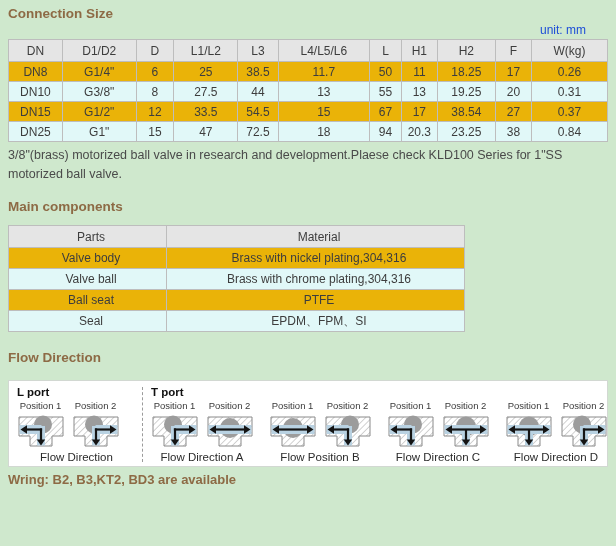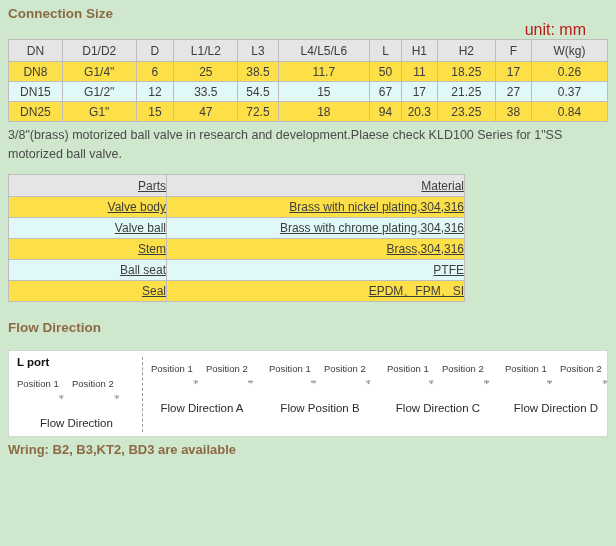--- a/index.html
+++ b/index.html
@@ -6,53 +6,53 @@
   html,body { width:616px; height:546px; }
   body {
     background:#cfe8cd;
     font-family:"Liberation Sans", sans-serif;
     color:#3d3d3d;
     overflow:hidden;
   }
   .page { width:596px; height:546px; padding:6px 8px 0 8px; }
 
   .sec-title { font-size:13.5px; font-weight:bold; color:#8d6a45; line-height:16px; }
-  .unit-label { text-align:right; font-size:16px; color:#b91c1c; line-height:14px; margin:1px 2px 2px 0; }
-
-  table { border-collapse:collapse; background:#fde047; }
+  .unit-label { text-align:right; font-size:12px; color:#1d4ed8; line-height:14px; margin:1px 2px 2px 0; }
+
+  table { border-collapse:collapse; background:#eab308; }
   th, td { border:1px solid #bdbdbd; font-size:12px; color:#3d3d3d; font-weight:normal; }
   table { border:1px solid #a9a9a9; }
   thead th { background:#e5e5e5; height:22px; }
   tbody td { height:20px; }
   tbody tr:nth-child(even) td { background:#e1f8f8; }
 
   .conn-table { width:600px; table-layout:fixed; }
   .conn-table th, .conn-table td { text-align:center; }
 
   .note { font-size:12.5px; color:#4a4a4a; line-height:19px; margin:4px 0 0 0; width:602px; }
 
   .mc-title { margin-top:15px; }
   .comp-table { width:456px; margin-top:10px; table-layout:fixed; }
-  .comp-table th, .comp-table td { text-align:right; padding-left:7px;text-decoration:underline; }
+  .comp-table th, .comp-table td { text-align:center; padding-left:7px; }
   .comp-table tbody td { height:21px; }
 
   .fd-title { margin-top:18px; }
 
   .flow-panel {
     margin-top:14px; width:600px; height:87px; background:#ffffff;
     border:1px solid #d2d8d2; display:flex; padding:4px 0 0 8px;
   }
   .port-section { display:flex; flex-direction:column; }
   .l-section { width:120px; }
   .divider { border-left:1px dashed #9b9b9b; margin:2px 8px 4px 6px; }
   .port-label { font-size:11.5px; font-weight:bold; color:#111; line-height:14px; margin-bottom:1px; }
   .groups-row { display:flex; gap:16px; }
   .fd-group { display:flex; flex-direction:column; }
   .pos-row { display:flex; gap:8px; }
-  .diagram-block { width:47px; display:flex; flex-direction:row; align-items:flex-start;margin-top:8px; }
+  .diagram-block { width:47px; display:flex; flex-direction:column; align-items:center; }
   .pos-label { font-size:9.5px; color:#3a3a3a; line-height:12px; white-space:nowrap; }
   .diagram-block svg { display:block; margin-top:1px; }
   .fd-caption { text-align:center; font-size:11.5px; color:#2b2b2b; margin-top:2px; white-space:nowrap; }
 
   .wiring-note { margin-top:5px; font-size:13px; font-weight:bold; color:#8d6a45; }
 </style>
 </head>
 <body>
 
 <div class="page">
@@ -97,29 +97,42 @@
           <td>25</td>
           <td>38.5</td>
           <td>11.7</td>
           <td>50</td>
           <td>11</td>
           <td>18.25</td>
           <td>17</td>
           <td>0.26</td>
         </tr>
         <tr>
+          <td>DN10</td>
+          <td>G3/8"</td>
+          <td>8</td>
+          <td>27.5</td>
+          <td>44</td>
+          <td>13</td>
+          <td>55</td>
+          <td>13</td>
+          <td>19.25</td>
+          <td>20</td>
+          <td>0.31</td>
+        </tr>
+        <tr>
           <td>DN15</td>
           <td>G1/2"</td>
           <td>12</td>
           <td>33.5</td>
           <td>54.5</td>
           <td>15</td>
           <td>67</td>
           <td>17</td>
-          <td>21.25</td>
+          <td>38.54</td>
           <td>27</td>
           <td>0.37</td>
         </tr>
         <tr>
           <td>DN25</td>
           <td>G1"</td>
           <td>15</td>
           <td>47</td>
           <td>72.5</td>
           <td>18</td>
@@ -127,44 +140,41 @@
           <td>20.3</td>
           <td>23.25</td>
           <td>38</td>
           <td>0.84</td>
         </tr>
       </tbody>
   </table>
 
   <p class="note">3/8"(brass) motorized ball valve in research and development.Plaese check KLD100 Series for 1"SS motorized ball valve.</p>
 
+  <div class="sec-title mc-title">Main components</div>
 
   <table class="comp-table">
     <colgroup>
         <col style="width: 158px;">
         <col style="width: 298px;">
       </colgroup>
     <thead>
         <tr>
           <th>Parts</th>
           <th>Material</th>
         </tr>
       </thead>
     <tbody>
         <tr>
           <td>Valve body</td>
           <td>Brass with nickel plating,304,316</td>
         </tr>
         <tr>
           <td>Valve ball</td>
           <td>Brass with chrome plating,304,316</td>
-        </tr>
-        <tr>
-          <td>Stem</td>
-          <td>Brass,304,316</td>
         </tr>
         <tr>
           <td>Ball seat</td>
           <td>PTFE</td>
         </tr>
         <tr>
           <td>Seal</td>
           <td>EPDM、FPM、SI</td>
         </tr>
       </tbody>
@@ -214,20 +224,21 @@
                 <polygon points="37,12.3 37,20.7 43.5,16.5" fill="#141414"></polygon>
                 <polygon points="18.8,26.5 27.2,26.5 23,32.5" fill="#141414"></polygon>
               </svg>
             </div>
           </div>
           <div class="fd-caption">Flow Direction</div>
         </div>
     </div>
     <div class="divider"></div>
     <div class="port-section">
+      <div class="port-label">T port</div>
       <div class="groups-row" id="t-port-groups">
           <div class="fd-group">
             <div class="pos-row">
               <div class="diagram-block">
                 <div class="pos-label">Position 1</div>
                 <svg width="46" height="36" viewBox="0 0 46 36">
                   <defs>
                     <pattern id="h2" width="4.5" height="4.5" patternUnits="userSpaceOnUse" patternTransform="rotate(45)">
                       <rect width="4.5" height="4.5" fill="#ffffff"></rect>
                       <line x1="0" y1="0" x2="0" y2="4.5" stroke="#b2b2b2" stroke-width="1.2"></line>

